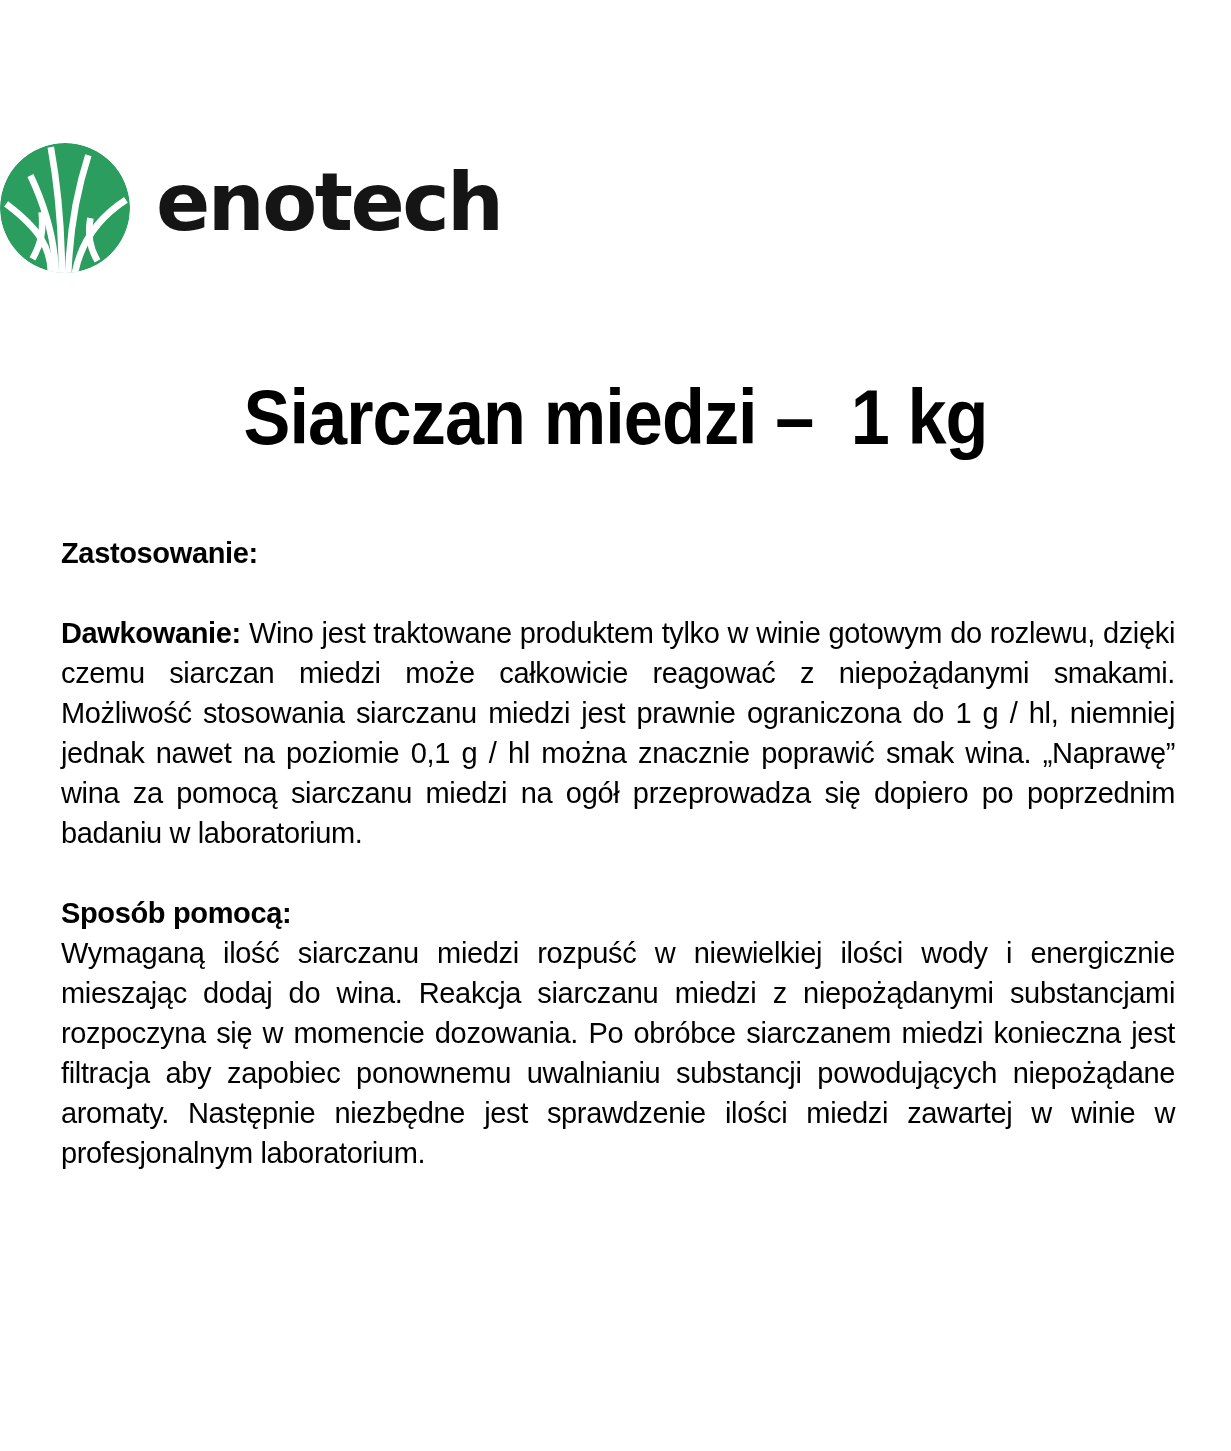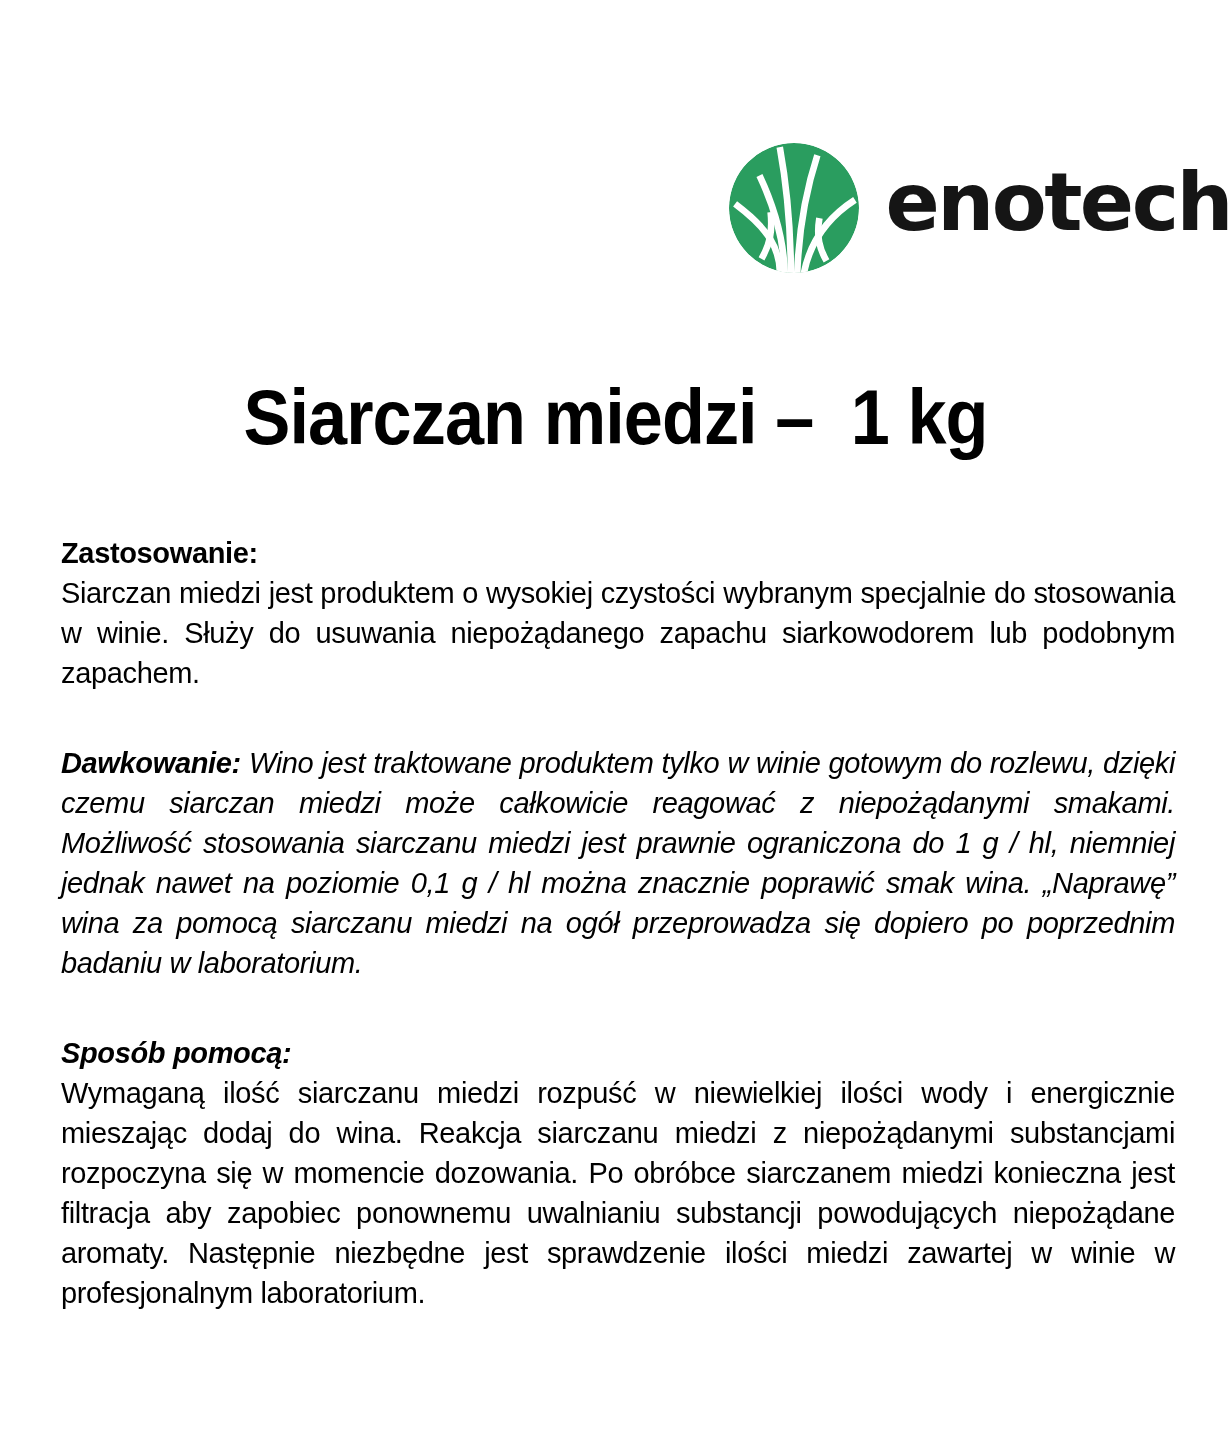--- a/index.html
+++ b/index.html
@@ -15,21 +15,21 @@
   .page {
     position: relative;
     width: 1231px;
     height: 1451px;
     background: #ffffff;
   }
   
   .logo-row {
     padding-top: 143px;
     display: flex;
-    justify-content: flex-end;
+    justify-content: flex-start;
     align-items: center;
     gap: 26px;
   }
   .logo-mark {
     width: 130px;
     height: 130px;
     flex: 0 0 auto;
   }
   .logo-mark svg { display: block; width: 130px; height: 130px; }
   .brand {
@@ -61,21 +61,21 @@
     top: 533px;
     width: 1114px;
     font-size: 29px;
     line-height: 40px;
     letter-spacing: -0.35px;
     text-align: justify;
     color: #000000;
   }
   .content p { margin: 0; }
   .content p.h { font-weight: 700; }
-  .content p.gap { margin-top: 50px; font-style: italic; }
+  .content p.gap { margin-top: 40px; }
   .content strong { font-weight: 700; }
 </style>
 </head>
 <body>
 
 <div class="page">
 
   <div class="logo-row">
     <div class="logo-mark">
       <svg viewBox="0 0 128 128" xmlns="http://www.w3.org/2000/svg" aria-hidden="true">
@@ -99,21 +99,20 @@
       </svg>
     </div>
     <div class="brand">enotech</div>
   </div>
 
   <div class="title">Siarczan miedzi –  1 kg</div>
 
   <div class="content">
 
     <p class="h">Zastosowanie:</p>
-    <p>Siarczan miedzi jest produktem o wysokiej czystości wybranym specjalnie do stosowania w winie. Służy do usuwania niepożądanego zapachu siarkowodorem lub podobnym zapachem.</p>
 
     <p class="gap"><strong>Dawkowanie:</strong> <span>Wino jest traktowane produktem tylko w winie gotowym do rozlewu, dzięki czemu siarczan miedzi może całkowicie reagować z niepożądanymi smakami. Możliwość stosowania siarczanu miedzi jest prawnie ograniczona do 1 g / hl, niemniej jednak nawet na poziomie 0,1 g / hl można znacznie poprawić smak wina. „Naprawę” wina za pomocą siarczanu miedzi na ogół przeprowadza się dopiero po poprzednim badaniu w laboratorium.</span></p>
 
     <p class="gap h">Sposób pomocą:</p>
     <p>Wymaganą ilość siarczanu miedzi rozpuść w niewielkiej ilości wody i energicznie mieszając dodaj do wina. Reakcja siarczanu miedzi z niepożądanymi substancjami rozpoczyna się w momencie dozowania. Po obróbce siarczanem miedzi konieczna jest filtracja aby zapobiec ponownemu uwalnianiu substancji powodujących niepożądane aromaty. Następnie niezbędne jest sprawdzenie ilości miedzi zawartej w winie w profesjonalnym laboratorium.</p>
 
   </div>
 
 </div>
 

